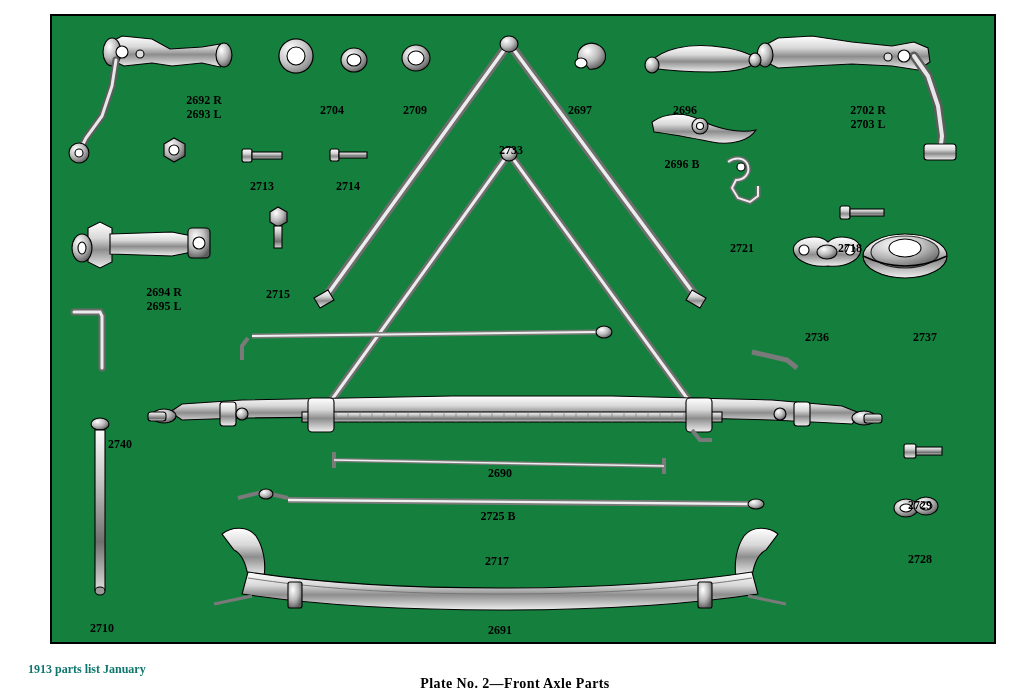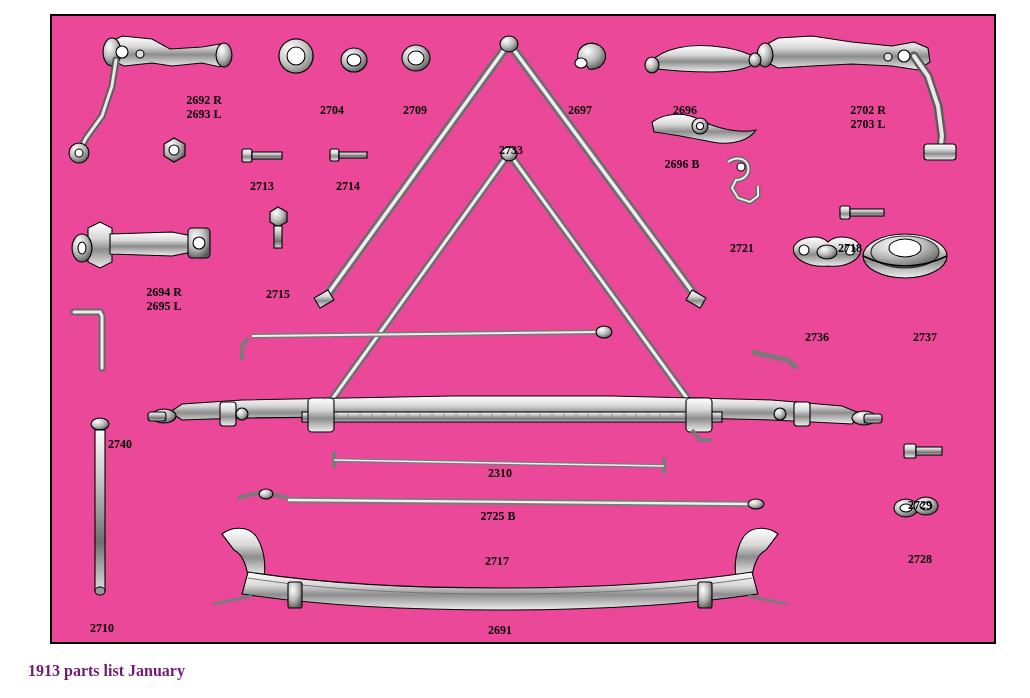--- a/index.html
+++ b/index.html
@@ -22,21 +22,21 @@
     height: 698px;
   }
   
   .plate-frame {
     position: absolute;
     left: 50px;
     top: 14px;
     width: 946px;
     height: 630px;
     border: 2px solid #000;
-    background: #ec4899;
+    background: #15803d;
     box-sizing: border-box;
   }
   
   .lbl {
     position: absolute;
     font-family: "Liberation Serif", serif;
     font-weight: bold;
     font-size: 12px;
     line-height: 1.15;
     color: #000;
@@ -54,22 +54,22 @@
     font-size: 14px;
     letter-spacing: 0.4px;
     color: #000;
   }
   .footer-left {
     position: absolute;
     left: 28px;
     top: 662px;
     font-family: "Liberation Serif", serif;
     font-weight: bold;
-    font-size: 16px;
-    color: #701a75;
+    font-size: 12px;
+    color: #0f766e;
   }
   
   .art {
     position: absolute;
     left: 0; top: 0;
     width: 946px;
     height: 630px;
     pointer-events: none;
   }
   svg { display: block; }
@@ -345,32 +345,33 @@
 2695 L</div>
 
     <div class="lbl" style="left:196px; top:272px; width:60px;">2715</div>
 
     <div class="lbl" style="left:735px; top:315px; width:60px;">2736</div>
 
     <div class="lbl" style="left:843px; top:315px; width:60px;">2737</div>
 
     <div class="lbl" style="left:20px; top:422px; width:60px;text-align:right;">2740</div>
 
-    <div class="lbl" style="left:418px; top:451px; width:60px;">2310</div>
+    <div class="lbl" style="left:418px; top:451px; width:60px;">2690</div>
 
     <div class="lbl" style="left:838px; top:483px; width:60px;">2729</div>
 
     <div class="lbl" style="left:409px; top:494px; width:74px;">2725 B</div>
 
     <div class="lbl" style="left:838px; top:537px; width:60px;">2728</div>
 
     <div class="lbl" style="left:415px; top:539px; width:60px;">2717</div>
 
     <div class="lbl" style="left:20px; top:606px; width:60px;">2710</div>
 
     <div class="lbl" style="left:418px; top:608px; width:60px;">2691</div>
 
   </div>
 
   <div class="footer-left">1913 parts list January</div>
 
+  <div class="caption">Plate No. 2—Front Axle Parts</div>
 
 </div>
 
 </body></html>

